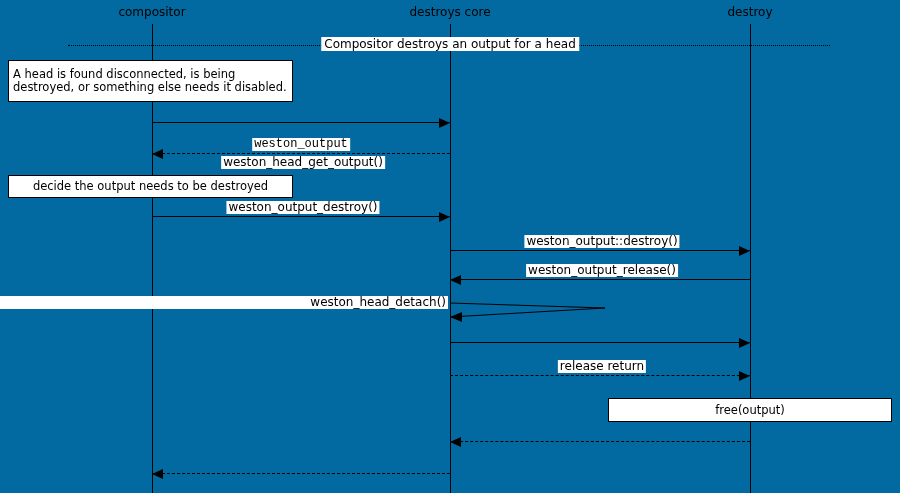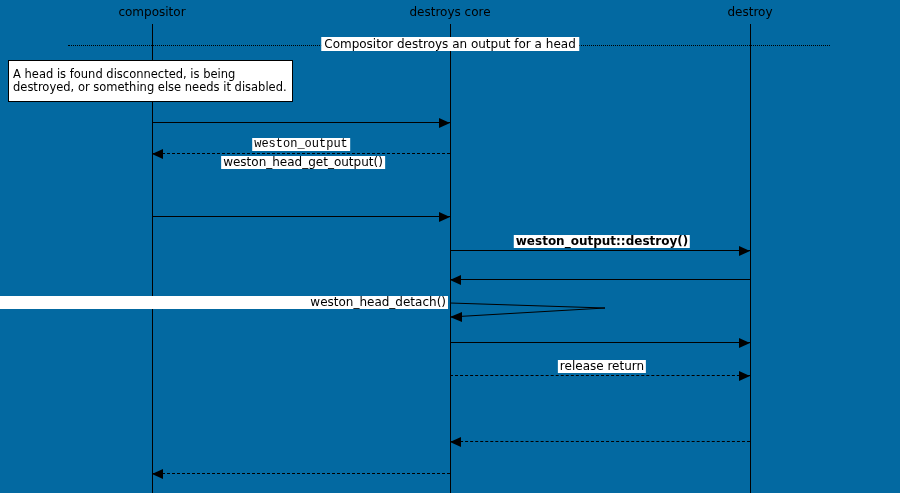--- a/index.html
+++ b/index.html
@@ -112,33 +112,37 @@
 <div id="diagram">
     <div class="lifeline" style="left: 152px; top: 24px; height: 469px;"></div>
     <div class="actor-label" style="left: 152px; top: 5px;">compositor</div>
     <div class="lifeline" style="left: 450px; top: 24px; height: 469px;"></div>
     <div class="actor-label" style="left: 450px; top: 5px;">destroys core</div>
     <div class="lifeline" style="left: 750px; top: 24px; height: 469px;"></div>
     <div class="actor-label" style="left: 750px; top: 5px;">destroy</div>
     <div class="separator-line" style="left: 68px; top: 45px; width: 762px;"></div>
     <div class="separator-label" style="left: 450px; top: 37px;">Compositor destroys an output for a head</div>
     <div class="note-box" style="left: 8px; top: 60px; width: 285px; height: 42px;">A head is found disconnected, is being destroyed, or something else needs it disabled.</div>
+    <div class="note-box" style="left: 8px; top: 175px; width: 285px; height: 23px;">decide the output needs to be destroyed</div>
+    <div class="note-box" style="left: 608px; top: 398px; width: 284px; height: 24px;">free(output)</div>
     <div class="msg-line solid" style="left: 152px; top: 122px; width: 298px;"></div>
     <div class="arrowhead right" style="top: 118px; left: 439px;"></div>
     <div class="msg-label" style="left: 303px; top: 109px; margin-top: 47px;">weston_head_get_output()</div>
     <div class="msg-line dotted" style="left: 152px; top: 153px; width: 298px;"></div>
     <div class="arrowhead left" style="top: 149px; left: 152px;"></div>
     <div class="msg-label" style="left: 301px; top: 138px; font-family: Liberation Mono, monospace;">weston_output</div>
     <div class="msg-line solid" style="left: 152px; top: 216px; width: 298px;"></div>
     <div class="arrowhead right" style="top: 212px; left: 439px;"></div>
+    <div class="msg-label" style="left: 303px; top: 201px;">weston_output_destroy()</div>
     <div class="msg-line solid" style="left: 450px; top: 250px; width: 300px;"></div>
     <div class="arrowhead right" style="top: 246px; left: 739px;"></div>
-    <div class="msg-label" style="left: 602px; top: 235px; font-weight: bold;">weston_output::destroy()</div>
+    <div class="msg-label" style="left: 602px; top: 235px;">weston_output::destroy()</div>
     <div class="msg-line solid" style="left: 450px; top: 279px; width: 300px;"></div>
     <div class="arrowhead left" style="top: 275px; left: 450px;"></div>
+    <div class="msg-label" style="left: 602px; top: 264px;">weston_output_release()</div>
     <div class="msg-line solid" style="left: 450px; top: 342px; width: 300px;"></div>
     <div class="arrowhead right" style="top: 338px; left: 739px;"></div>
     <div class="msg-line dotted" style="left: 450px; top: 375px; width: 300px;"></div>
     <div class="arrowhead right" style="top: 371px; left: 739px;"></div>
     <div class="msg-label" style="left: 602px; top: 360px;">release return</div>
     <div class="msg-line dotted" style="left: 450px; top: 441px; width: 300px;"></div>
     <div class="arrowhead left" style="top: 437px; left: 450px;"></div>
     <div class="msg-line dotted" style="left: 152px; top: 473px; width: 298px;"></div>
     <div class="arrowhead left" style="top: 469px; left: 152px;"></div>
     <div class="selfcall" style="left: 450px; top: 297px; width: 159px; height: 26px;">

